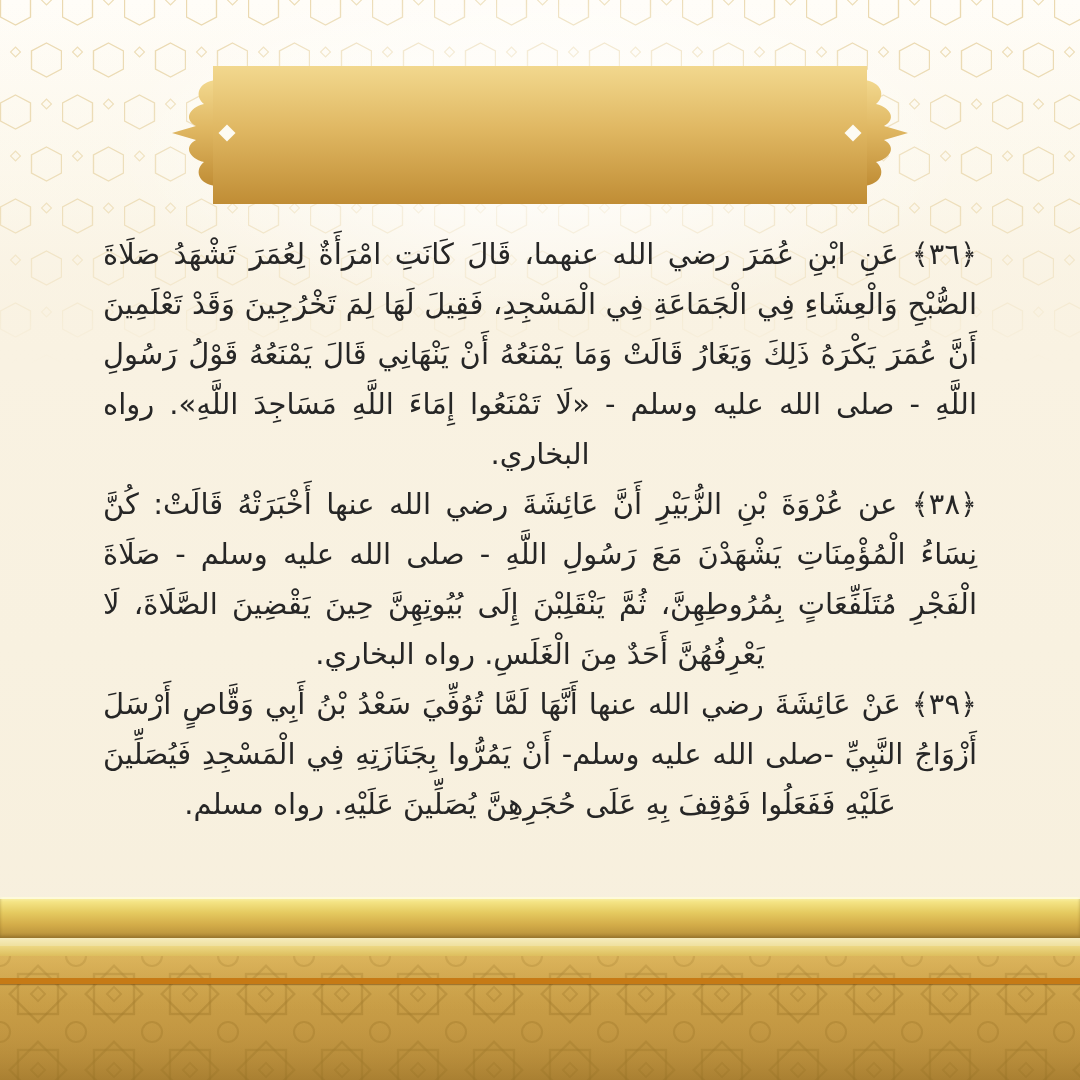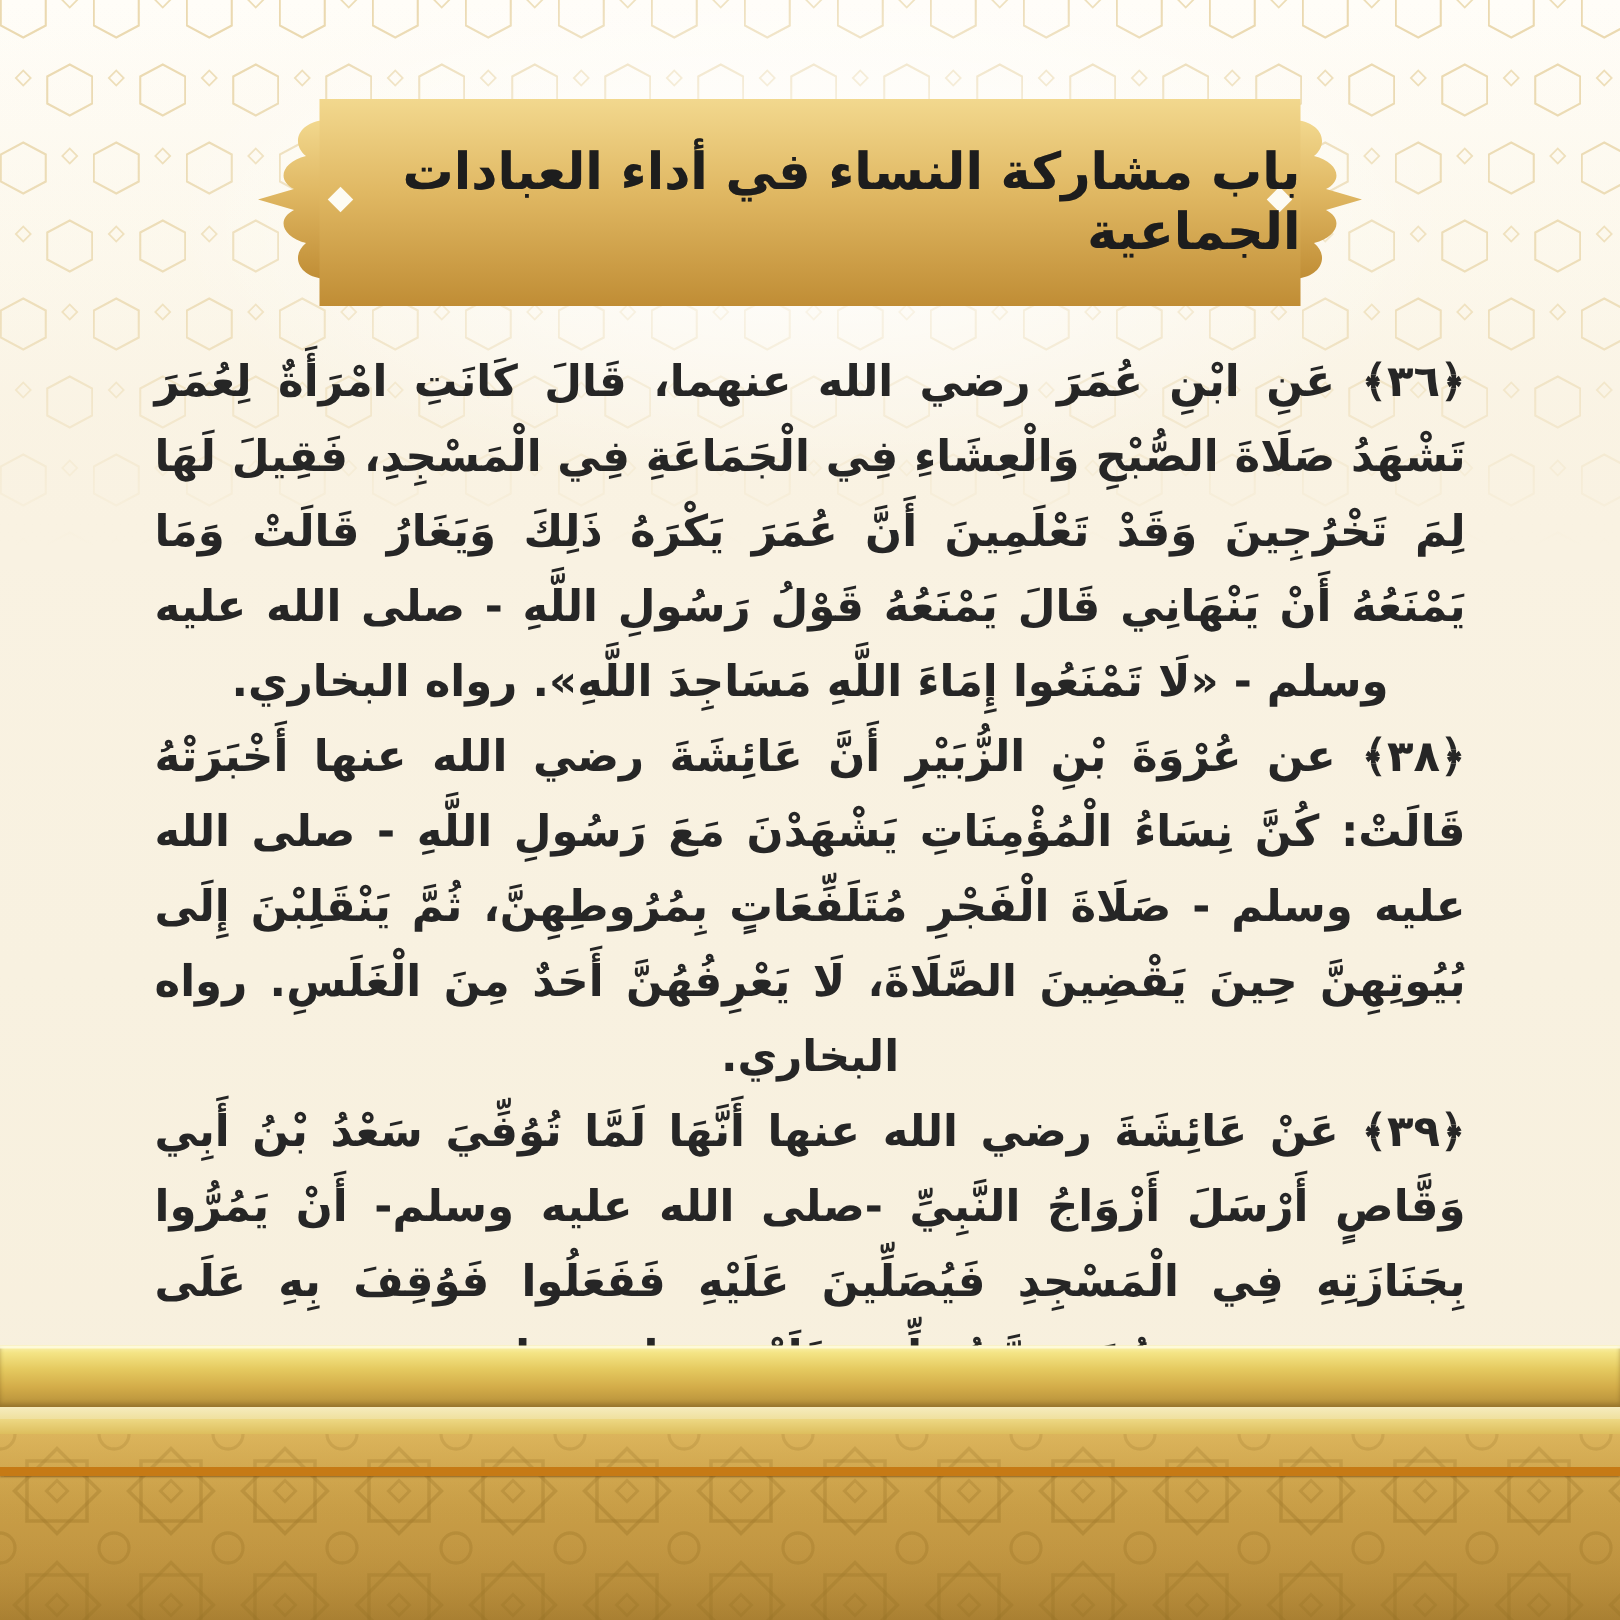--- a/index.html
+++ b/index.html
@@ -23,21 +23,21 @@
     font-size:34px;font-weight:bold;color:#1d1d1d;letter-spacing:0;
     text-shadow:0 0 0 rgba(0,0,0,0.4);
   }
   .hadith-block{
     position:absolute;top:229px;right:103px;left:103px;
     direction:rtl;color:#262626;
   }
   .hadith-block p{
     margin:0;font-size:29px;line-height:50px;
     text-align:justify;text-align-last:center;
-    font-weight:bold;
+    font-weight:normal;
   }
   .footer-bevel{
     position:absolute;top:897px;left:0;width:1080px;height:41px;
     background:linear-gradient(180deg,#fbf3b0 0%,#f4e485 12%,#e5ca60 38%,#d3ac49 68%,#c19b40 86%,#b08a37 100%);
     box-shadow:inset 0 2px 0 rgba(255,253,230,0.8), inset 0 -2px 3px rgba(120,90,30,0.45);
   }
   .footer-strip-light{
     position:absolute;top:938px;left:0;width:1080px;height:8px;
     background:linear-gradient(180deg,#f6ecbe,#efe09e);
   }
@@ -90,21 +90,20 @@
       <g>
         <path d="M46,20 C28,22 24,36 34,44 C18,48 14,60 26,66 L2,73 L26,80 C14,86 18,98 34,102 C24,110 28,124 46,126 Z" fill="url(#gold)"></path>
       </g>
       <g transform="translate(740,0) scale(-1,1)">
         <path d="M46,20 C28,22 24,36 34,44 C18,48 14,60 26,66 L2,73 L26,80 C14,86 18,98 34,102 C24,110 28,124 46,126 Z" fill="url(#gold)"></path>
       </g>
       <rect x="43" y="6" width="654" height="138" fill="url(#gold)"></rect>
       <rect x="51" y="67" width="12" height="12" transform="rotate(45 57 73)" fill="#fdfbf3"></rect>
       <rect x="677" y="67" width="12" height="12" transform="rotate(45 683 73)" fill="#fdfbf3"></rect>
     </svg>
-    <div class="banner-title">باب مشاركة النساء في أداء العبادات الجماعية</div>
   </div>
 
   <div class="hadith-block">
     <p>﴿٣٦﴾ عَنِ ابْنِ عُمَرَ رضي الله عنهما، قَالَ كَانَتِ امْرَأَةٌ لِعُمَرَ تَشْهَدُ صَلَاةَ الصُّبْحِ وَالْعِشَاءِ فِي الْجَمَاعَةِ فِي الْمَسْجِدِ، فَقِيلَ لَهَا لِمَ تَخْرُجِينَ وَقَدْ تَعْلَمِينَ أَنَّ عُمَرَ يَكْرَهُ ذَلِكَ وَيَغَارُ قَالَتْ وَمَا يَمْنَعُهُ أَنْ يَنْهَانِي قَالَ يَمْنَعُهُ قَوْلُ رَسُولِ اللَّهِ - صلى الله عليه وسلم - «لَا تَمْنَعُوا إِمَاءَ اللَّهِ مَسَاجِدَ اللَّهِ». رواه البخاري.</p>
     <p>﴿٣٨﴾ عن عُرْوَةَ بْنِ الزُّبَيْرِ أَنَّ عَائِشَةَ رضي الله عنها أَخْبَرَتْهُ قَالَتْ: كُنَّ نِسَاءُ الْمُؤْمِنَاتِ يَشْهَدْنَ مَعَ رَسُولِ اللَّهِ - صلى الله عليه وسلم - صَلَاةَ الْفَجْرِ مُتَلَفِّعَاتٍ بِمُرُوطِهِنَّ، ثُمَّ يَنْقَلِبْنَ إِلَى بُيُوتِهِنَّ حِينَ يَقْضِينَ الصَّلَاةَ، لَا يَعْرِفُهُنَّ أَحَدٌ مِنَ الْغَلَسِ. رواه البخاري.</p>
     <p>﴿٣٩﴾ عَنْ عَائِشَةَ رضي الله عنها أَنَّهَا لَمَّا تُوُفِّيَ سَعْدُ بْنُ أَبِي وَقَّاصٍ أَرْسَلَ أَزْوَاجُ النَّبِيِّ -صلى الله عليه وسلم- أَنْ يَمُرُّوا بِجَنَازَتِهِ فِي الْمَسْجِدِ فَيُصَلِّينَ عَلَيْهِ فَفَعَلُوا فَوُقِفَ بِهِ عَلَى حُجَرِهِنَّ يُصَلِّينَ عَلَيْهِ. رواه مسلم.</p>
   </div>
 
   <div class="footer-bevel"></div>
   <div class="footer-strip-light"></div>

